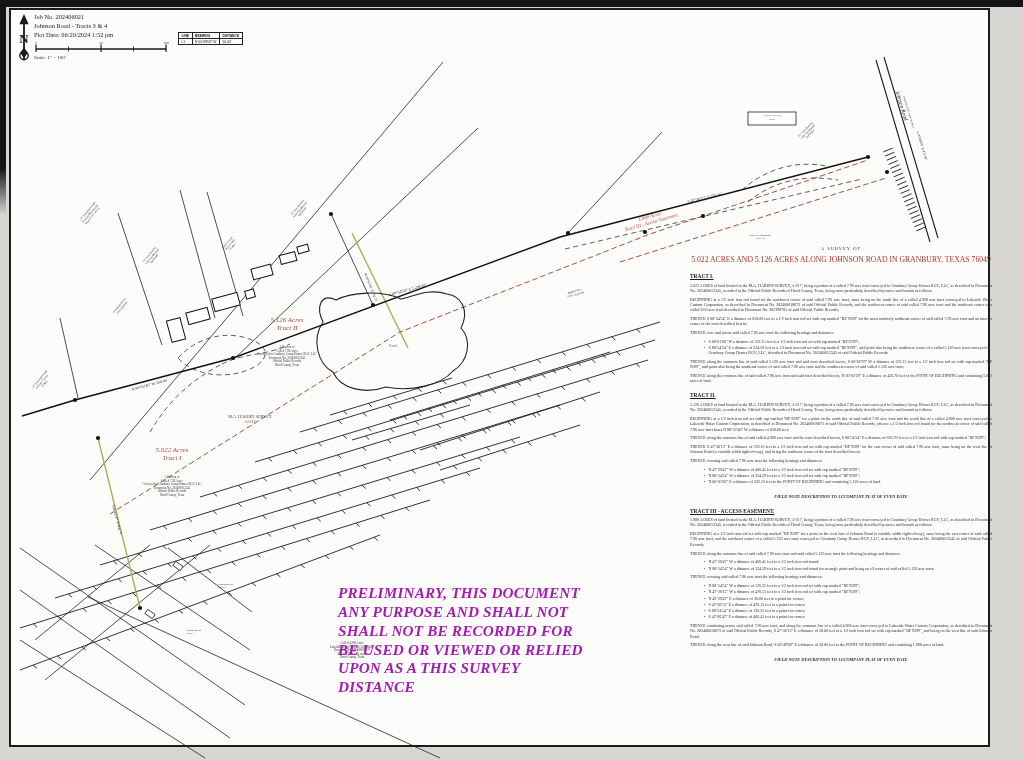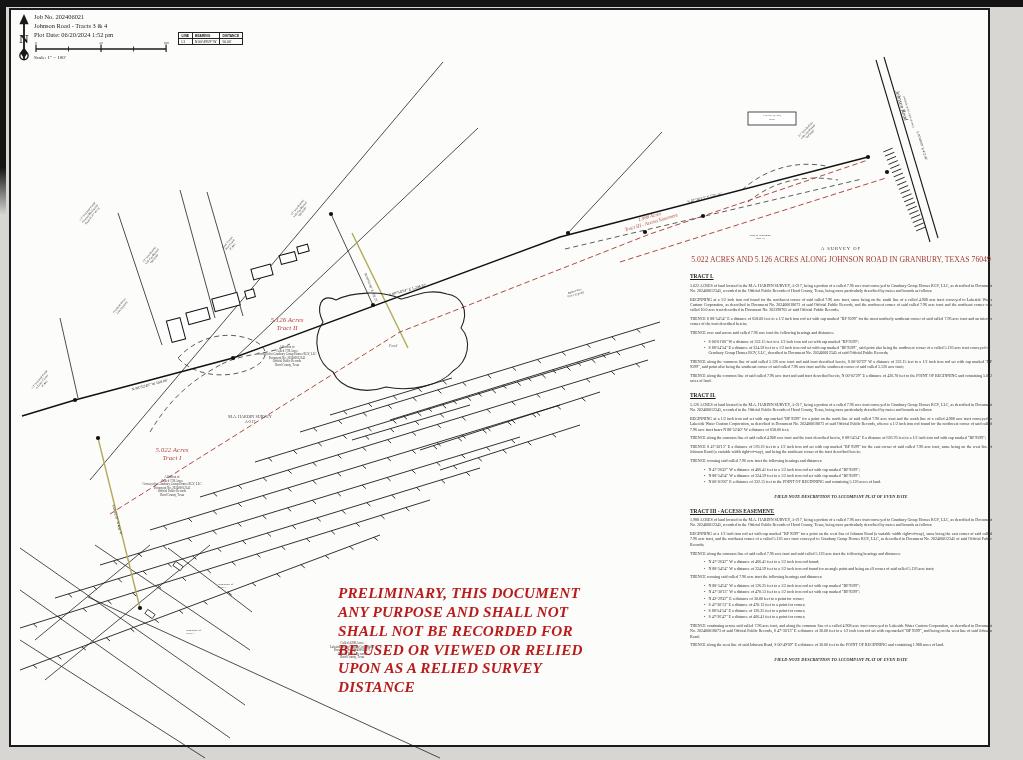--- a/index.html
+++ b/index.html
@@ -20,21 +20,21 @@
   .linetable th{font-weight:bold;}
   .draw{position:absolute;left:0;top:0;width:1023px;height:760px;pointer-events:none;}
   .legalcol{position:absolute;left:690px;top:246px;width:302px;color:#2e2e2e;}
   .kicker{text-align:center;font-size:4.6px;letter-spacing:1px;color:#333;margin-bottom:4px;}
   .doctitle{text-align:center;font-size:7.7px;font-weight:normal;color:#a23a34;white-space:nowrap;margin-bottom:6px;}
   .tract-heading{font-size:5.4px;font-weight:bold;text-decoration:underline;margin:9px 0 2px;color:#1c1c1c;}
   .legal-p{font-size:4px;line-height:1.32;text-align:justify;margin:3.5px 0;}
   .legal-li{font-size:4px;line-height:1.32;margin:1px 0 1px 14px;display:flex;gap:3px;}
   .legal-li .b{flex:0 0 auto;}
   .legal-note{font-size:4.3px;font-weight:bold;font-style:italic;text-align:center;margin:9px 0 3px;}
-  .prelim{position:absolute;left:338px;top:584px;width:280px;color:#b91c1c;
+  .prelim{position:absolute;left:338px;top:584px;width:280px;color:#a21caf;
           font-weight:bold;font-style:italic;font-size:15.2px;line-height:1.24;letter-spacing:0.2px;}
 </style>
 </head>
 <body>
 
 <div class="stage">
   <div class="paper"></div>
   <div class="edge-top"></div>
   <div class="edge-left"></div>
 
@@ -524,16 +524,16 @@
         <div class="legal-p">THENCE along the west line of said Johnson Road, S 00°49'09" E a distance of 30.00 feet to the POINT OF BEGINNING and containing 1.988 acres of land.</div>
         <div class="legal-note">FIELD NOTE DESCRIPTION TO ACCOMPANY PLAT OF EVEN DATE</div>
       </div>
   </div>
 
   <div class="prelim">
     <div>PRELIMINARY, THIS DOCUMENT</div>
     <div>ANY PURPOSE AND SHALL NOT</div>
     <div>SHALL NOT BE RECORDED FOR</div>
     <div>BE USED OR VIEWED OR RELIED</div>
-    <div>UPON AS A RELIED SURVEY</div>
+    <div>UPON AS A THIS SURVEY</div>
     <div>DISTANCE</div>
   </div>
 </div>
 
 </body></html>

